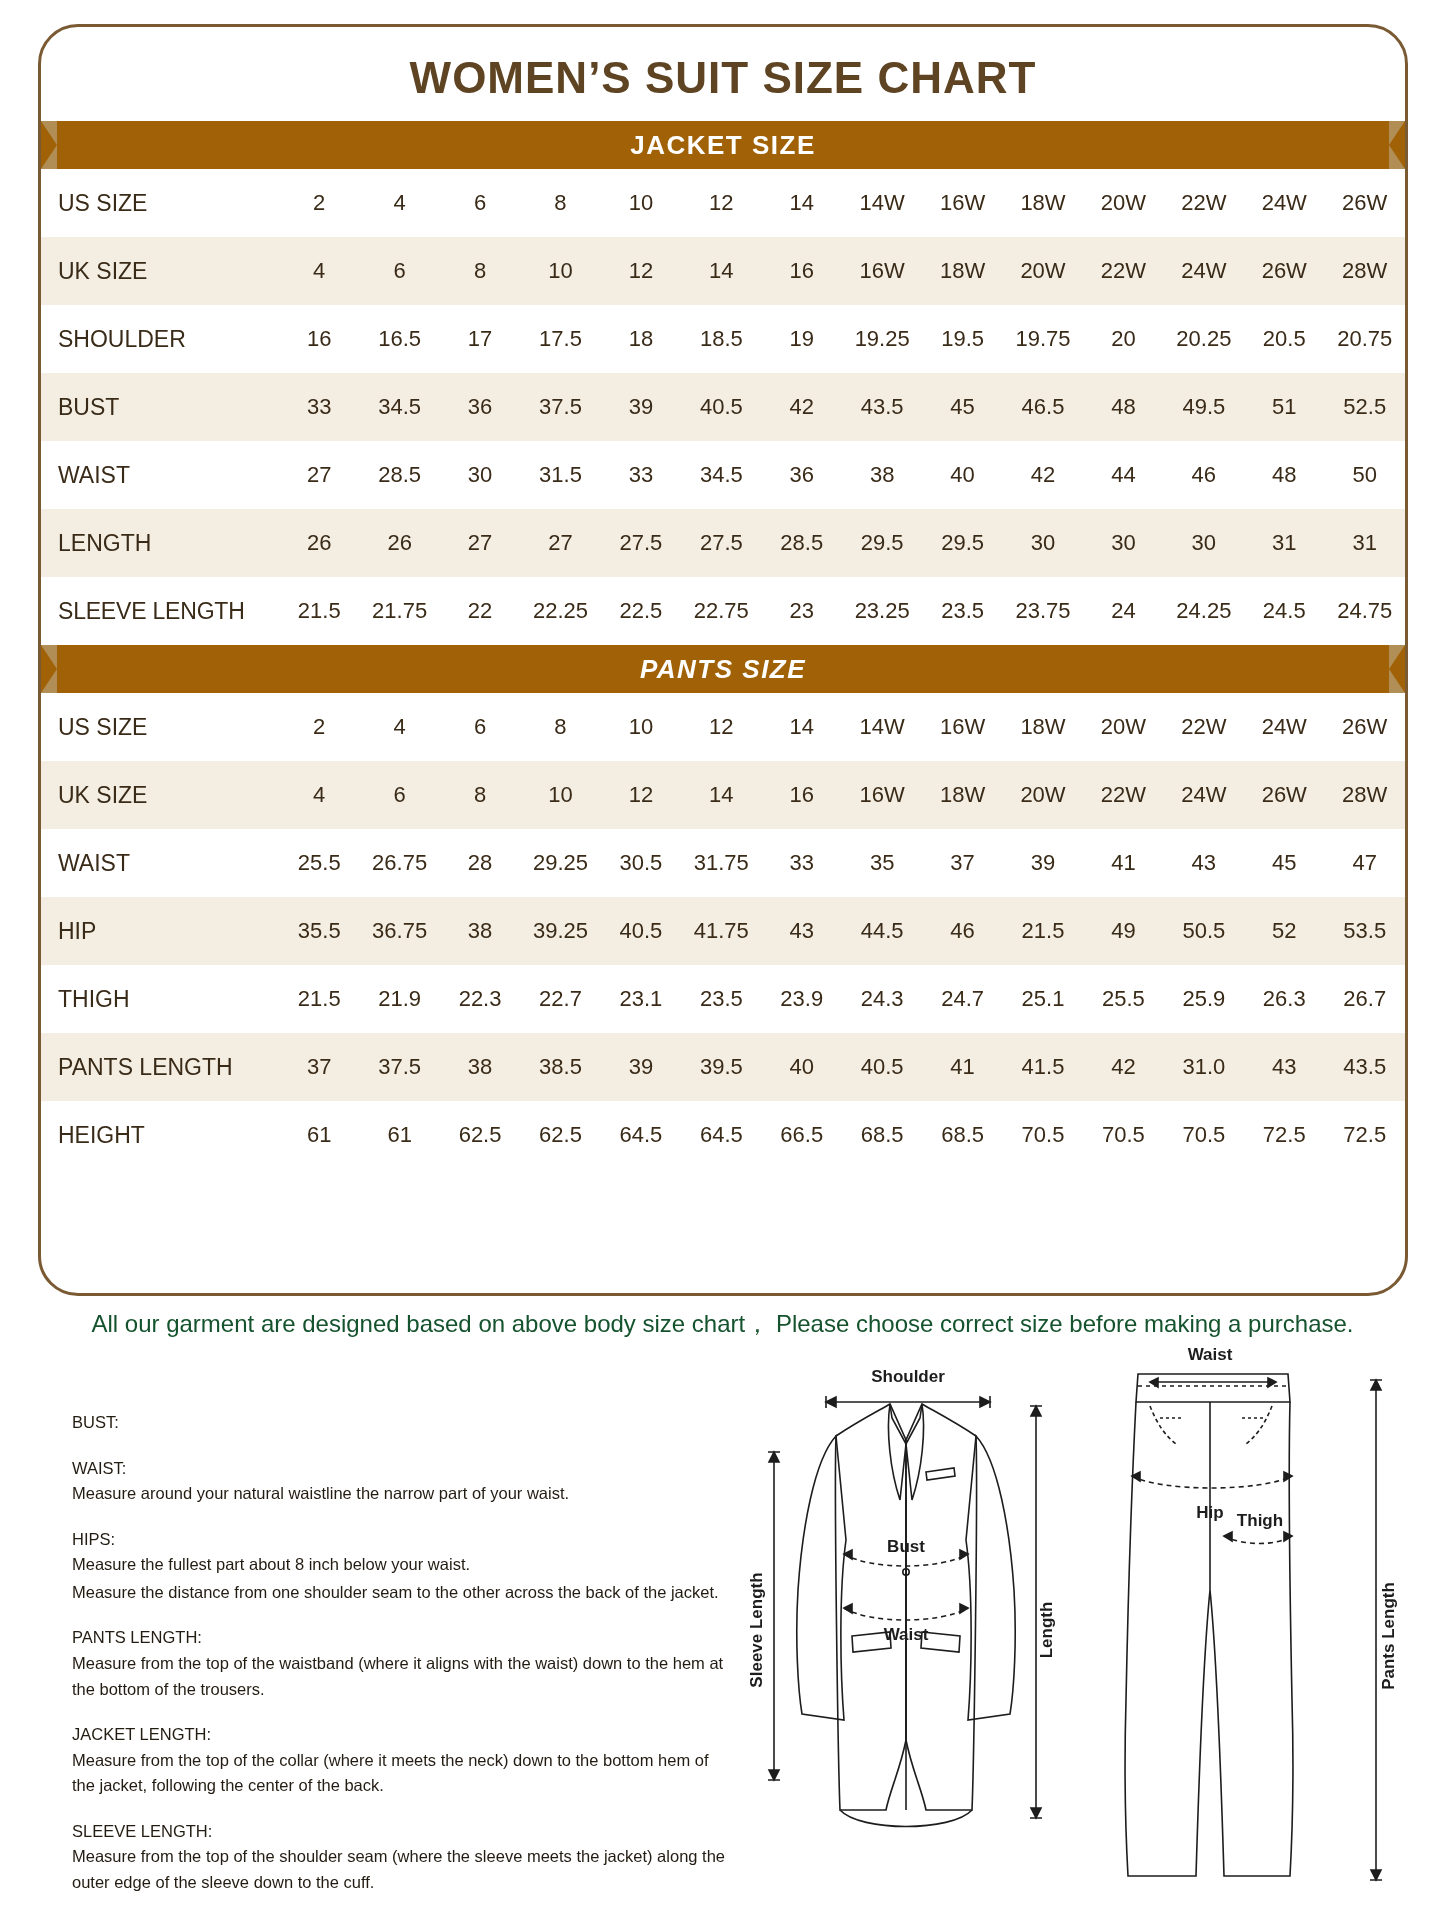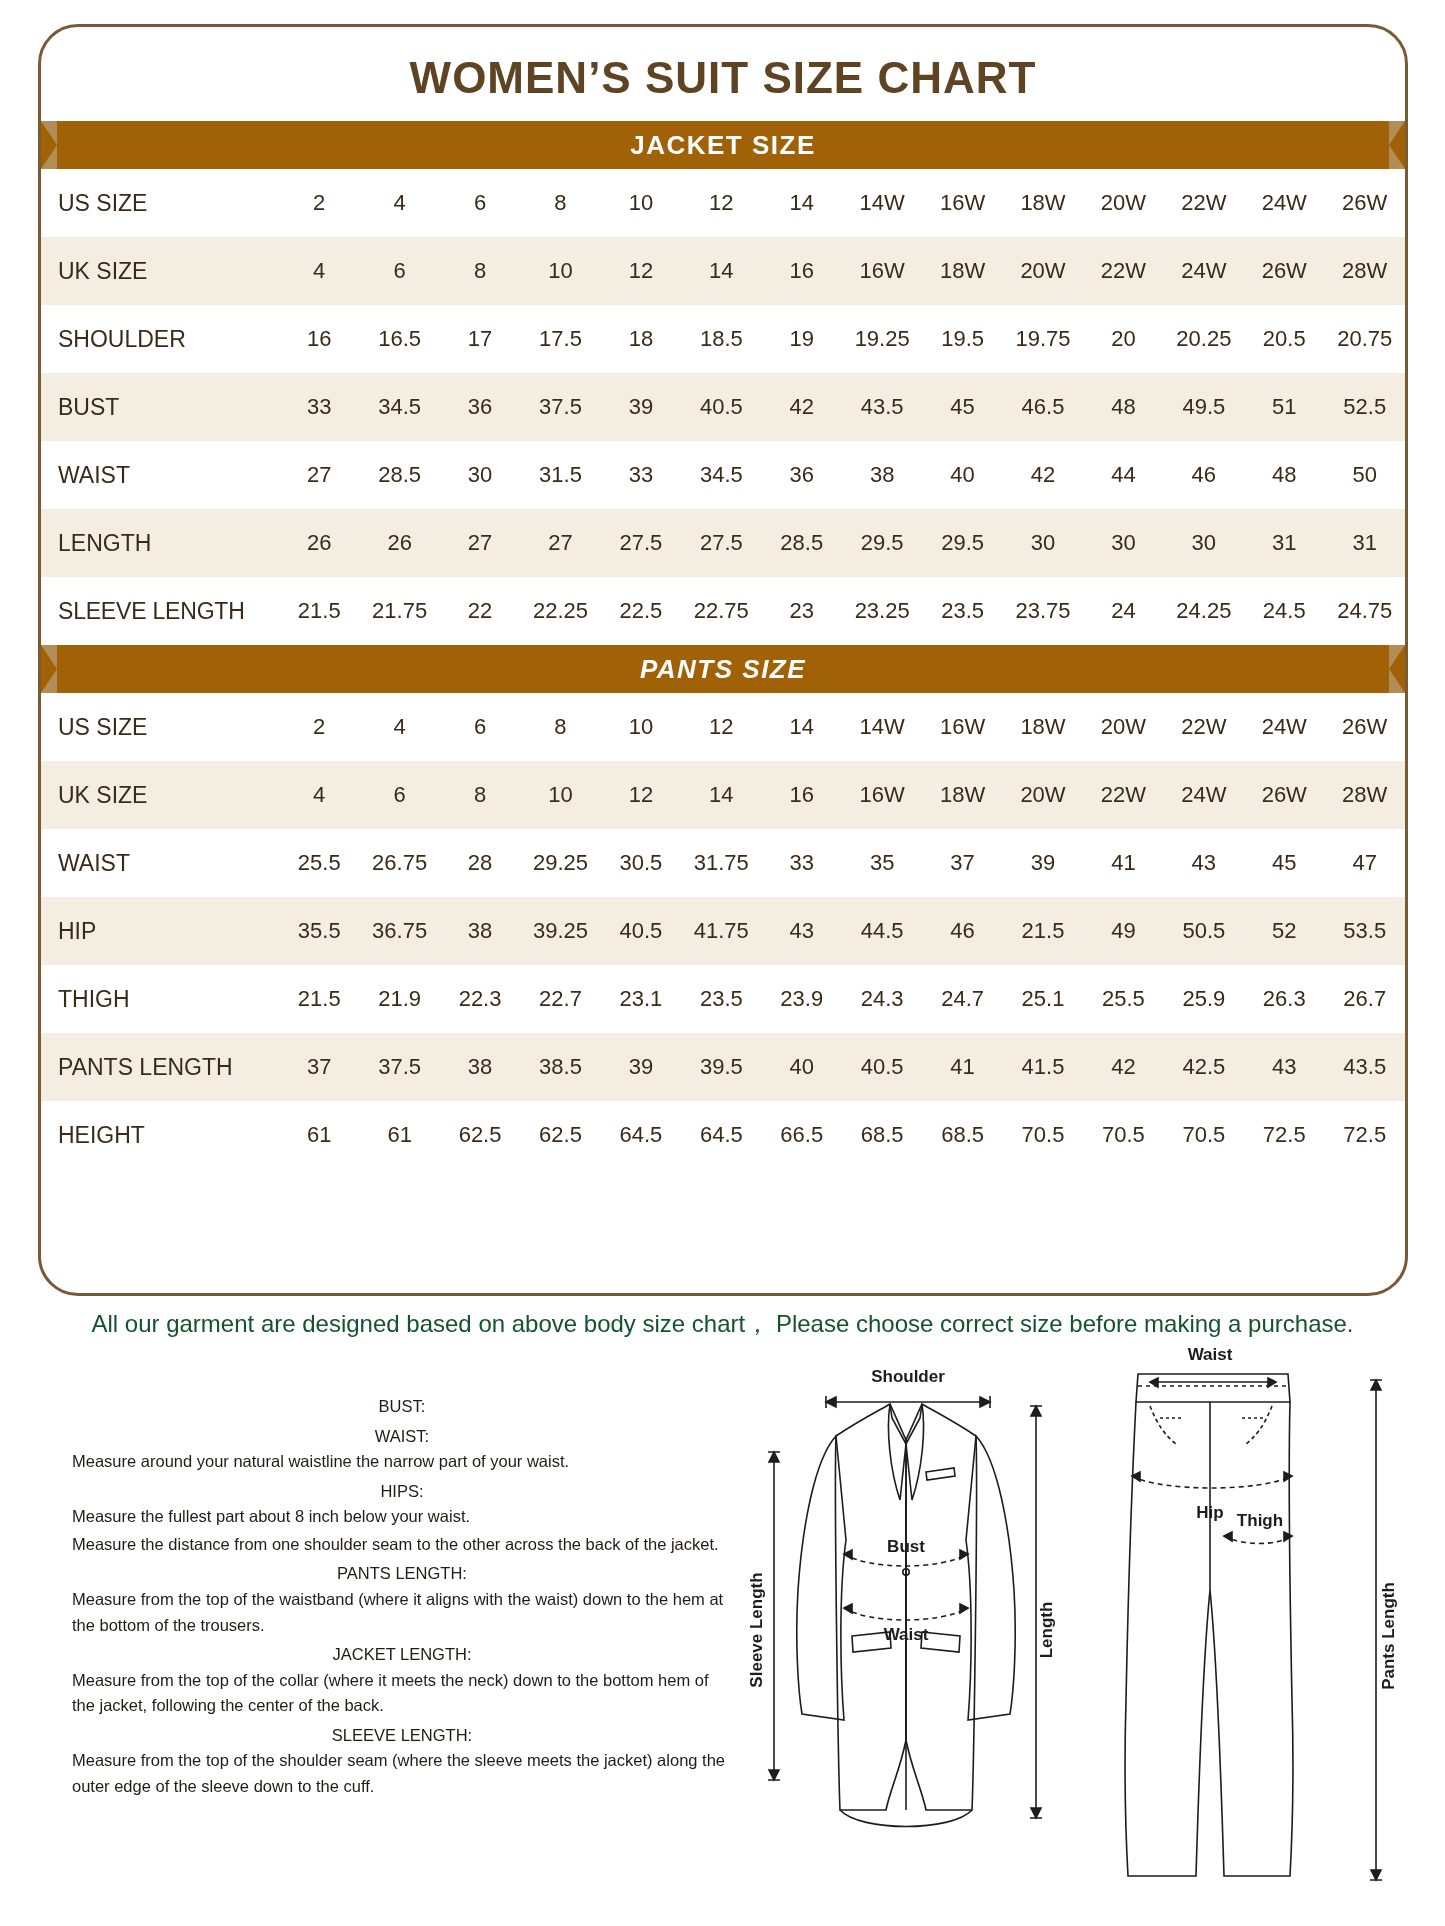--- a/index.html
+++ b/index.html
@@ -101,21 +101,21 @@
 
   
   .guide {
     position:absolute;
     left:72px; top:1390px;
     width:660px;
     font-size:16.5px;
     line-height:1.55;
     color:#231c12;
   }
-  .guide .term { margin-top:4px;text-align:center; }
+  .guide .term { margin-top:20px; }
   .guide .desc { margin-bottom:2px; }
 
   
   .illus {
     position:absolute;
     left:740px; top:1340px;
     width:680px; height:570px;
   }
   .illus svg { display:block; }
 
@@ -359,21 +359,21 @@
           <td>37.5</td>
           <td>38</td>
           <td>38.5</td>
           <td>39</td>
           <td>39.5</td>
           <td>40</td>
           <td>40.5</td>
           <td>41</td>
           <td>41.5</td>
           <td>42</td>
-          <td>42.5</td>
+          <td>31.0</td>
           <td>43</td>
           <td>43.5</td>
         </tr>
         <tr>
           <td class="rowlabel">HEIGHT</td>
           <td>61</td>
           <td>61</td>
           <td>62.5</td>
           <td>62.5</td>
           <td>64.5</td>

